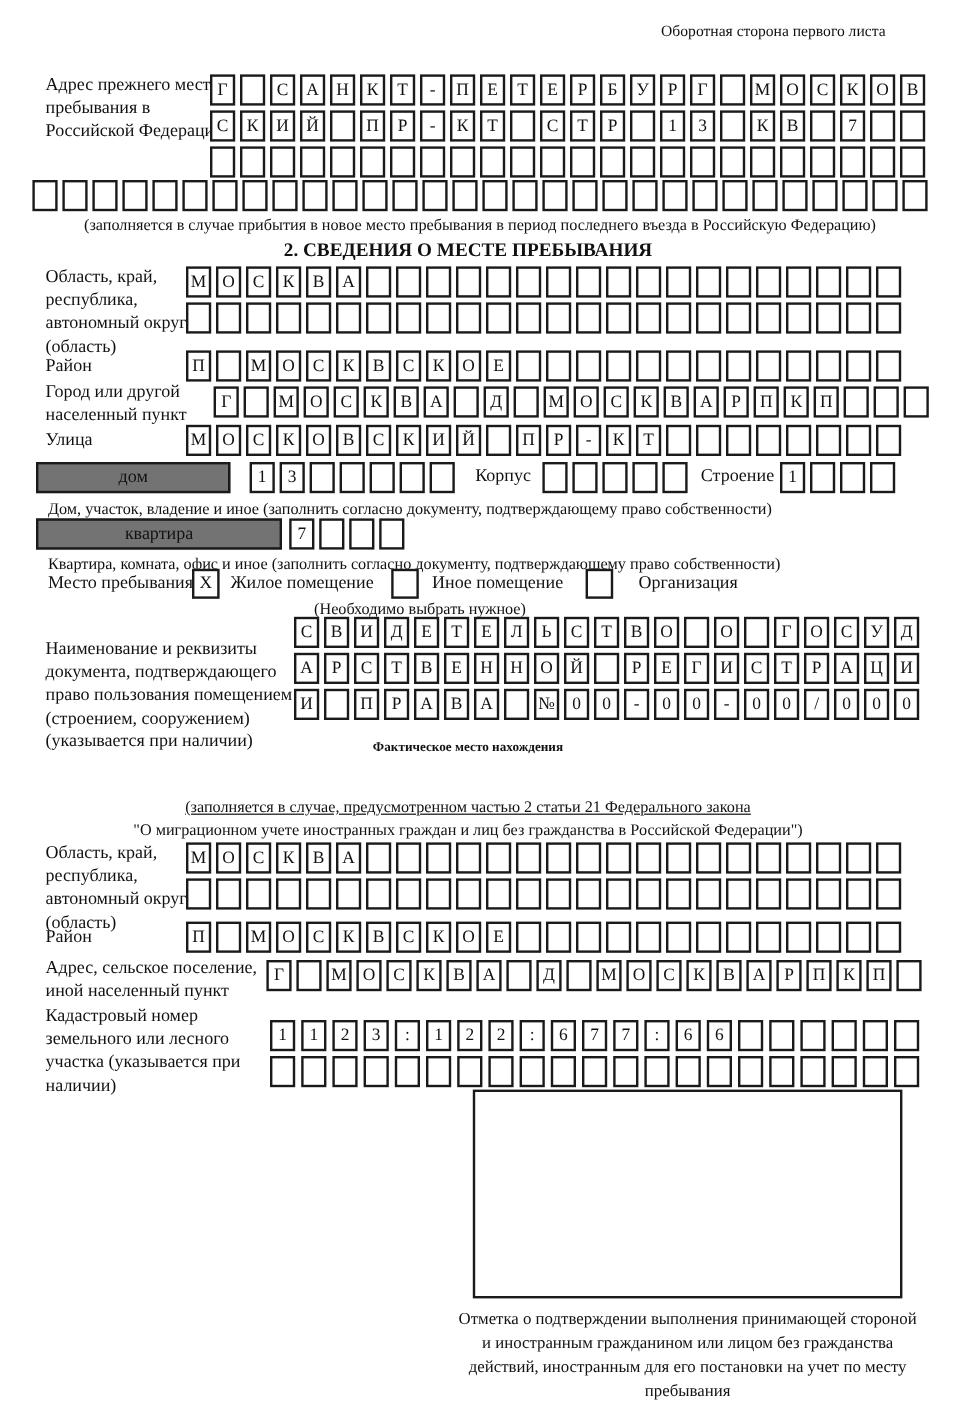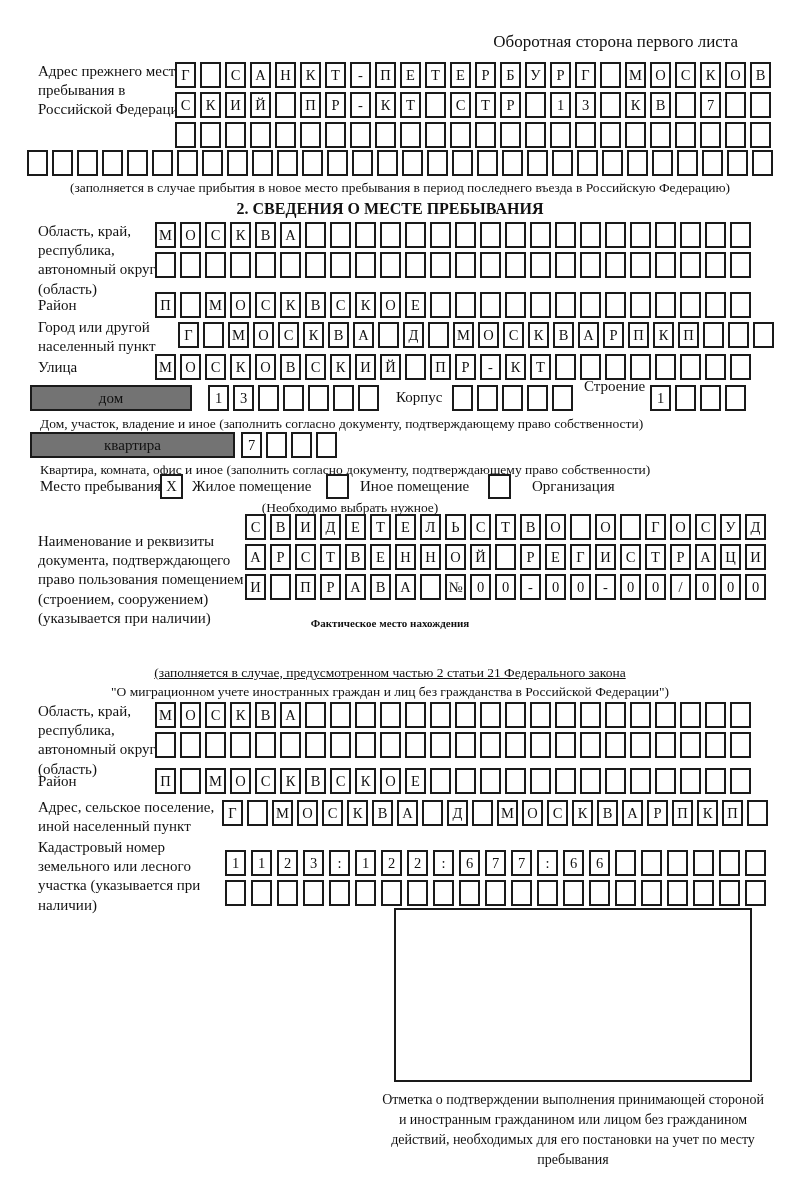--- a/index.html
+++ b/index.html
@@ -28,21 +28,21 @@
   .checkbox {
     width:23px; height:25px; border:2px solid #1a1a1a; display:inline-flex;
     align-items:center; justify-content:center; font-size:14.5px; background:#fff;
   }
   .stampbox { border:2px solid #1a1a1a; background:#fff; }
   .inline-lbl { font-size:15px; }
 </style>
 </head>
 <body>
 
-<div class="abs" style="top:32px; right:62px; font-size:17px;">Оборотная сторона первого листа</div>
+<div class="abs" style="top:18px; right:62px; font-size:13px;">Оборотная сторона первого листа</div>
 
 <div class="abs label" style="left:38px; top:62px; width:152px;">Адрес прежнего места пребывания в Российской Федерации</div>
 
 <div class="abs cellrow" style="left:175px; top:62px;">
     <span class="cell">Г</span>
     <span class="cell"></span>
     <span class="cell">С</span>
     <span class="cell">А</span>
     <span class="cell">Н</span>
     <span class="cell">К</span>
@@ -303,21 +303,21 @@
     <span class="cell"></span>
   </div>
 <div class="abs inline-lbl" style="left:396px; top:389px;">Корпус</div>
 <div class="abs cellrow" style="left:452px; top:385px;">
     <span class="cell"></span>
     <span class="cell"></span>
     <span class="cell"></span>
     <span class="cell"></span>
     <span class="cell"></span>
   </div>
-<div class="abs inline-lbl" style="left:584px; top:378px;">Строение</div>
+<div class="abs inline-lbl" style="left:584px; top:389px;">Строение</div>
 <div class="abs cellrow" style="left:650px; top:385px;">
     <span class="cell">1</span>
     <span class="cell"></span>
     <span class="cell"></span>
     <span class="cell"></span>
   </div>
 
 <div class="abs caption" style="left:40px; top:416px;">Дом, участок, владение и иное (заполнить согласно документу, подтверждающему право собственности)</div>
 
 <div class="abs widebox" style="left:30px; top:432px; width:205px;">квартира</div>
@@ -564,13 +564,13 @@
     <span class="cell"></span>
     <span class="cell"></span>
     <span class="cell"></span>
     <span class="cell"></span>
     <span class="cell"></span>
     <span class="cell"></span>
     <span class="cell"></span>
   </div>
 
 <div class="abs stampbox" style="left:394px; top:908px; width:358px; height:174px;"></div>
-<div class="abs caption center" style="left:378px; top:1090px; width:390px; line-height:1.42; font-size:14px;">Отметка о подтверждении выполнения принимающей стороной и иностранным гражданином или лицом без гражданином действий, необходимых для его постановки на учет по месту пребывания</div>
+<div class="abs caption center" style="left:378px; top:1090px; width:390px; line-height:1.42; font-size:14px;">Отметка о подтверждении выполнения принимающей стороной и иностранным гражданином или лицом без гражданства действий, иностранным для его постановки на учет по месту пребывания</div>
 
 </body></html>

